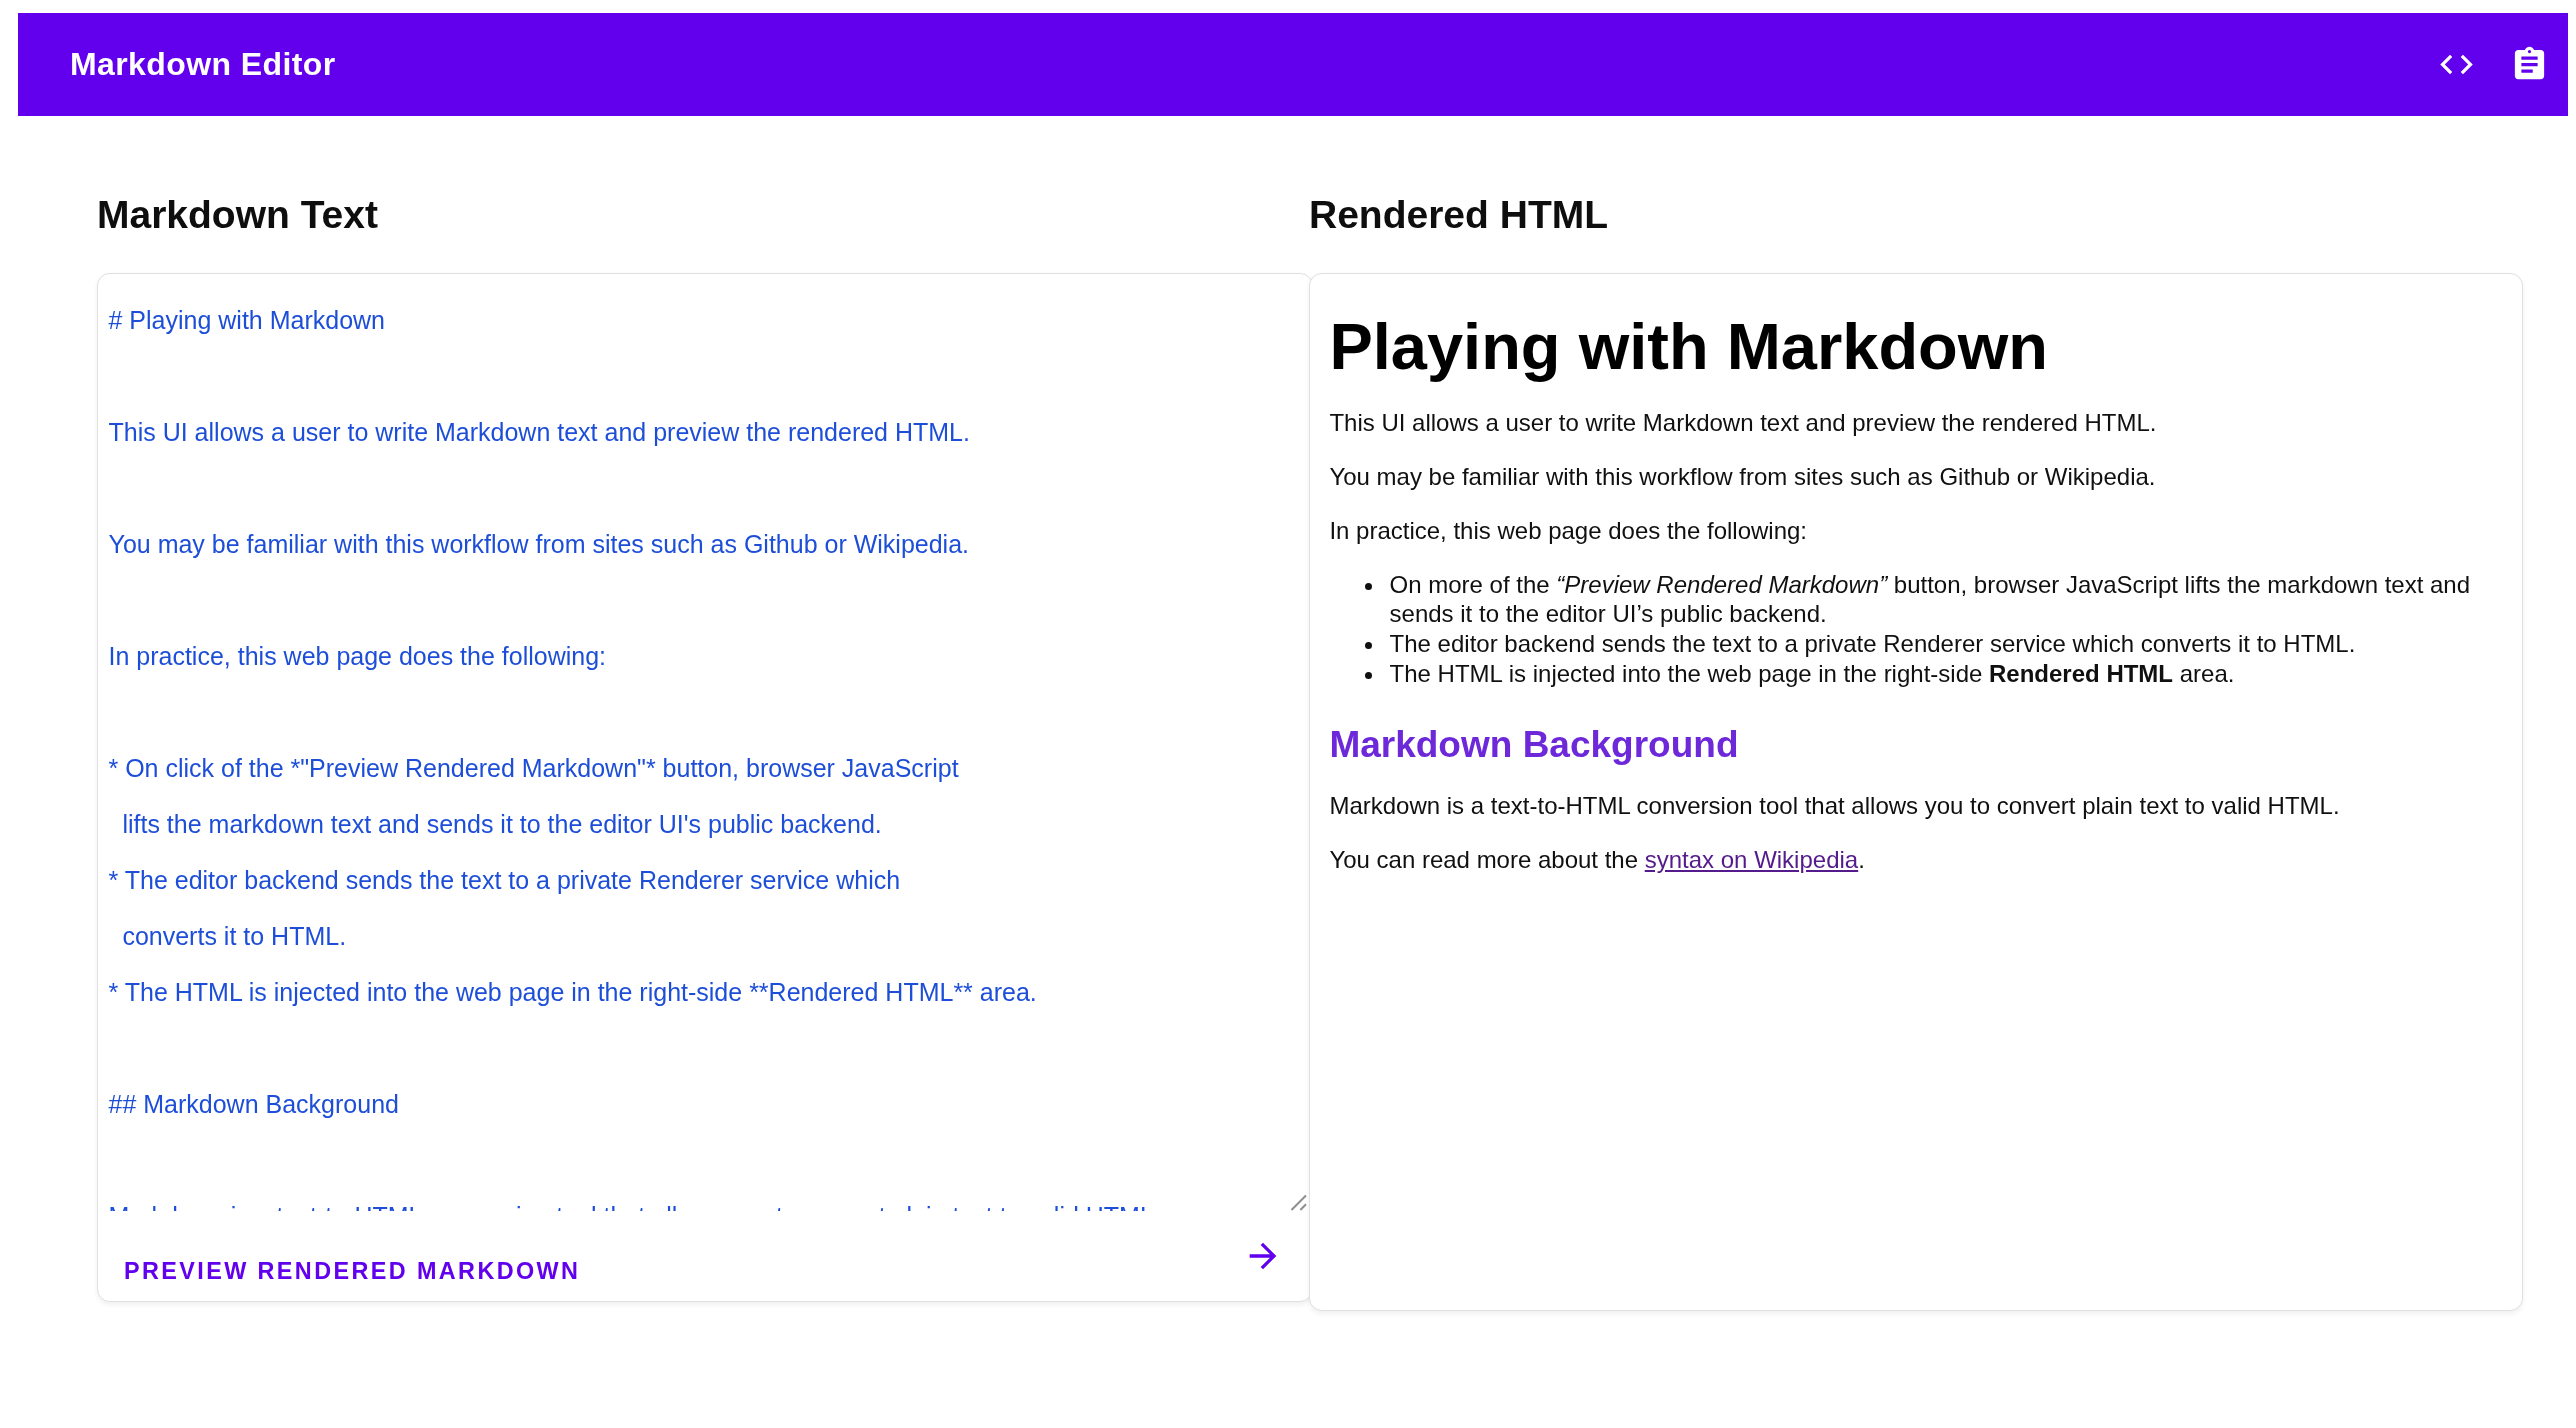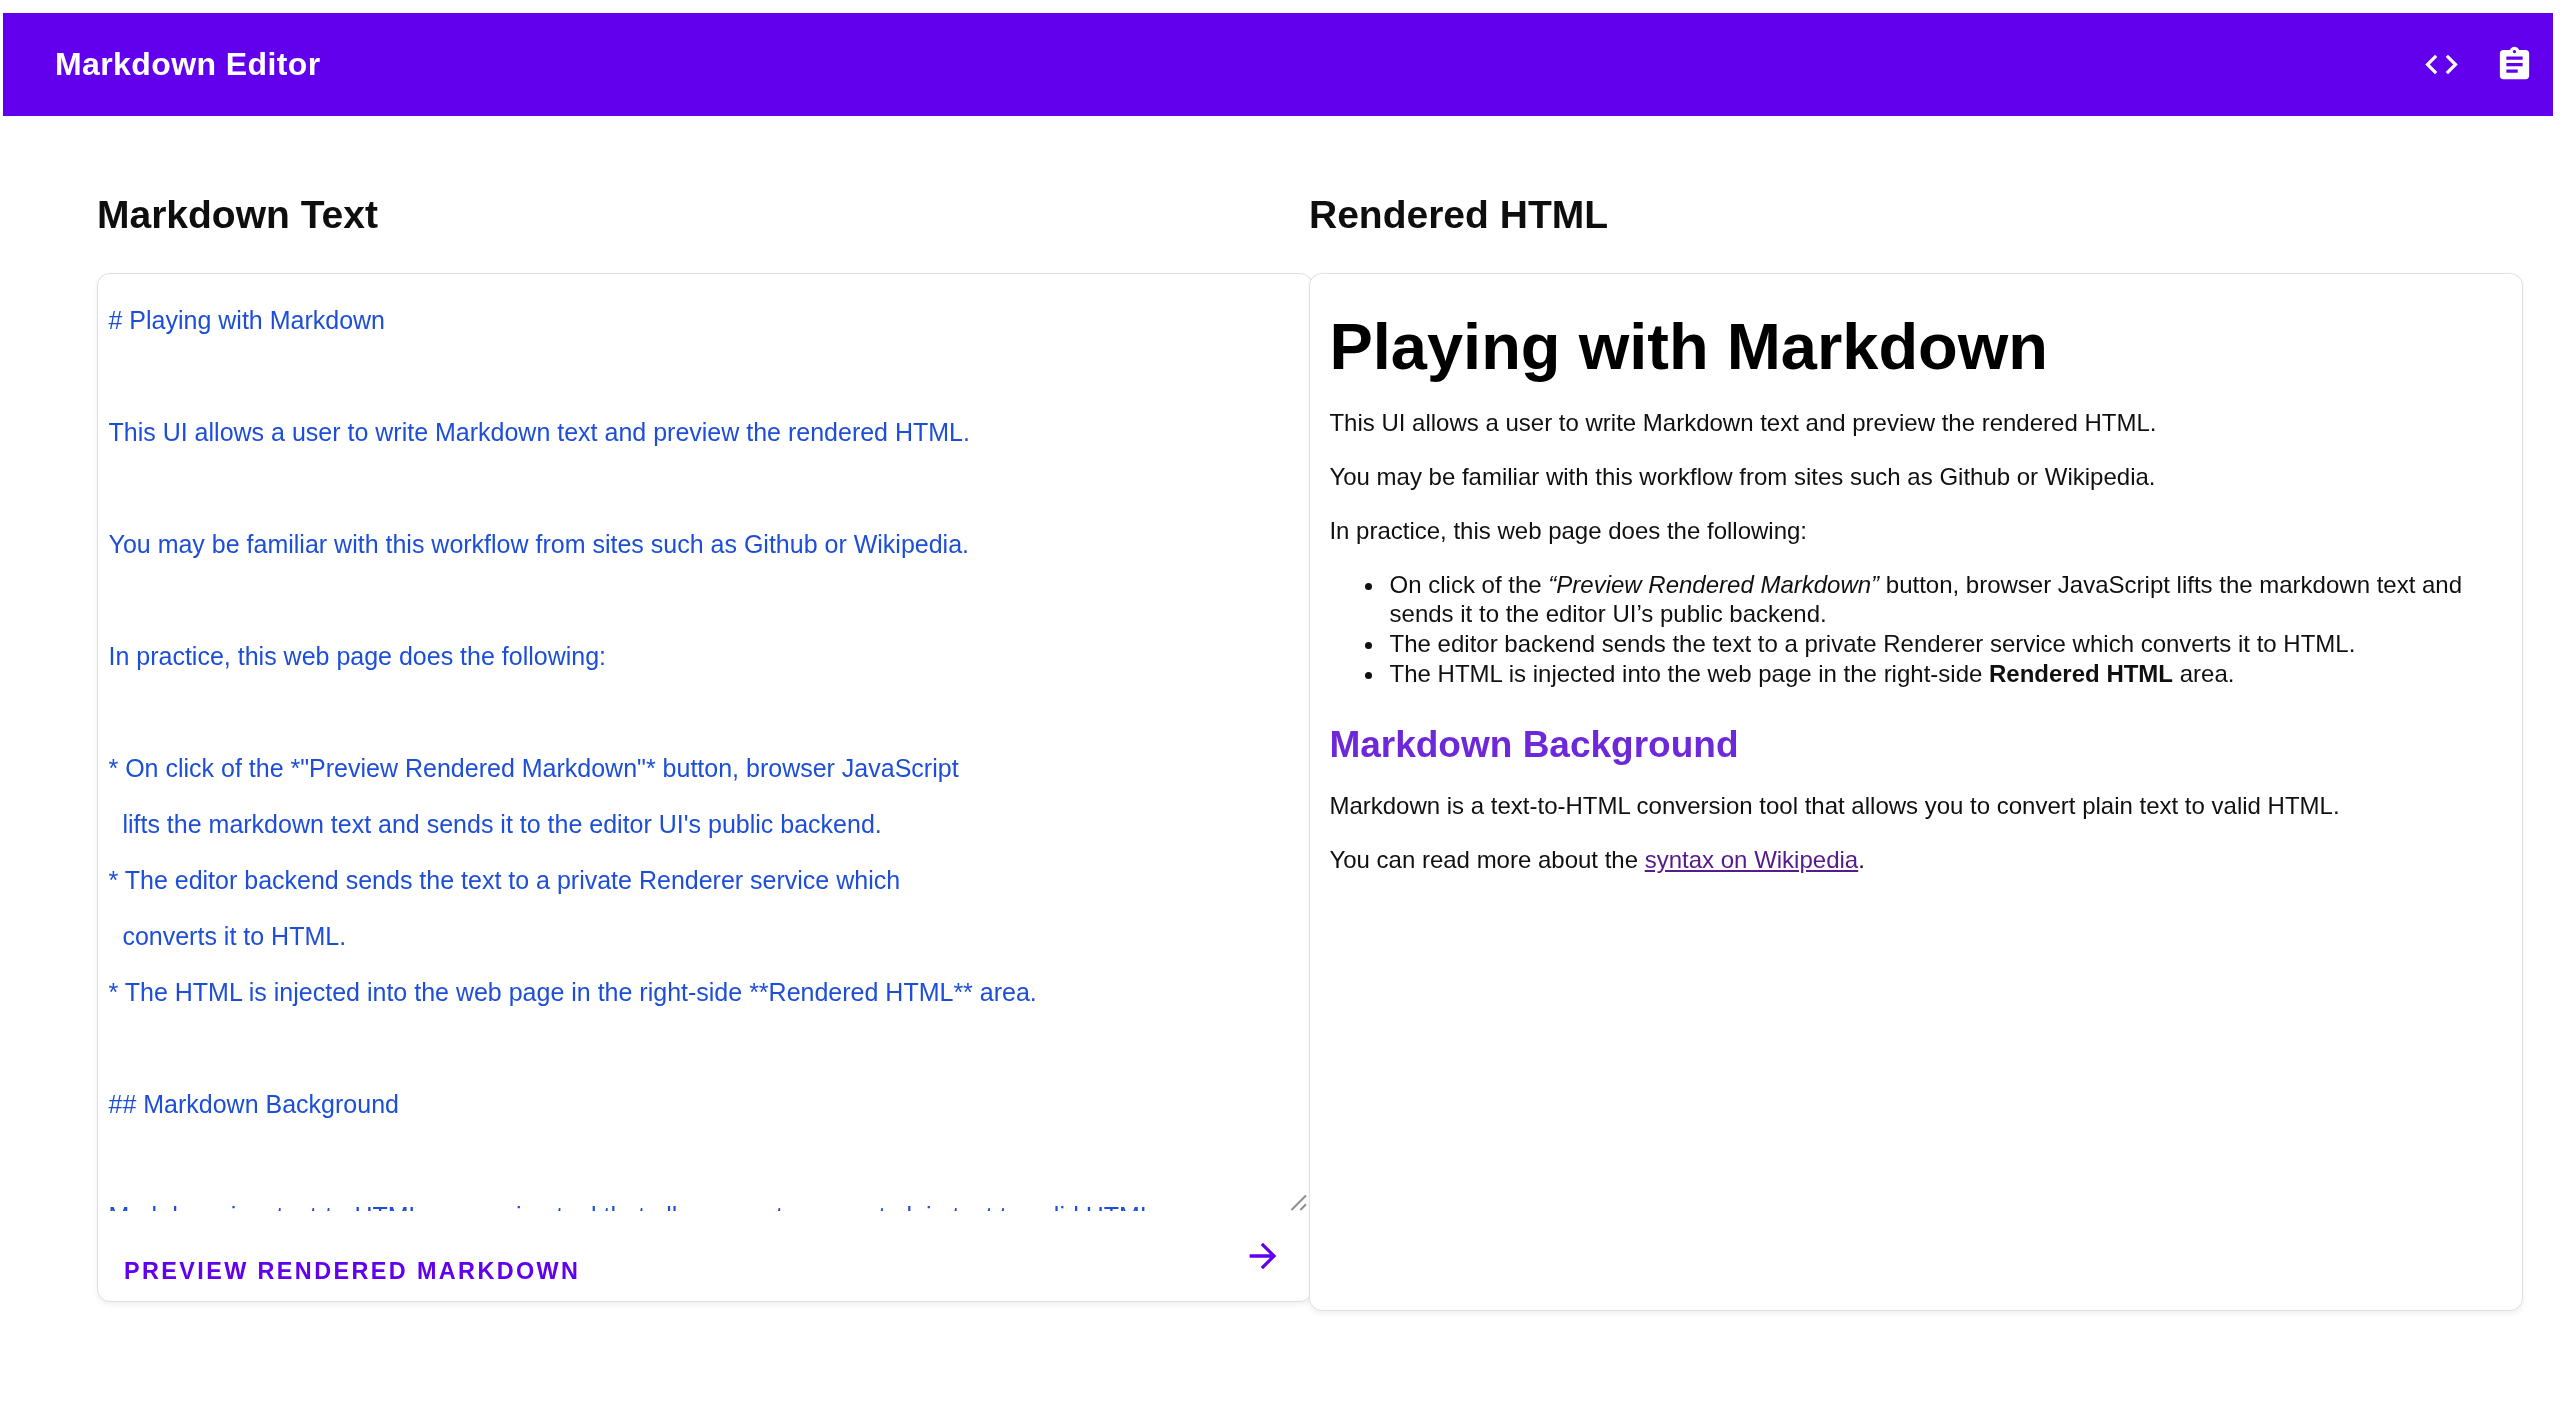--- a/index.html
+++ b/index.html
@@ -8,21 +8,21 @@
     width: 2576px;
     height: 1429px;
     background: #ffffff;
     overflow: hidden;
     font-family: "Liberation Sans", sans-serif;
   }
 
   
   .appbar {
     position: absolute;
-    left: 3px;
+    left: 18px;
     top: 13px;
     width: 2550px;
     height: 103px;
     background: #6200ee;
     display: flex;
     align-items: center;
     box-sizing: border-box;
   }
   .appbar-title {
     margin-left: 52px;
@@ -224,21 +224,21 @@
 
 <section class="col col-right">
   <h2 class="panel-heading">Rendered HTML</h2>
   <div class="card card-right">
     <div class="rendered">
       <div class="r-h1">Playing with Markdown</div>
       <p>This UI allows a user to write Markdown text and preview the rendered HTML.</p>
       <p>You may be familiar with this workflow from sites such as Github or Wikipedia.</p>
       <p>In practice, this web page does the following:</p>
       <ul>
-        <li><span>On click of the </span><em>“Preview Rendered Markdown”</em><span> button, browser JavaScript lifts the markdown text and sends it to the editor UI’s public backend.</span></li>
+        <li><span>On more of the </span><em>“Preview Rendered Markdown”</em><span> button, browser JavaScript lifts the markdown text and sends it to the editor UI’s public backend.</span></li>
         <li><span>The editor backend sends the text to a private Renderer service which converts it to HTML.</span></li>
         <li><span>The HTML is injected into the web page in the right-side </span><strong>Rendered HTML</strong><span> area.</span></li>
       </ul>
       <div class="r-h2">Markdown Background</div>
       <p>Markdown is a text-to-HTML conversion tool that allows you to convert plain text to valid HTML.</p>
       <p><span>You can read more about the </span><a href="#">syntax on Wikipedia</a><span>.</span></p>
     </div>
   </div>
 </section>
 

